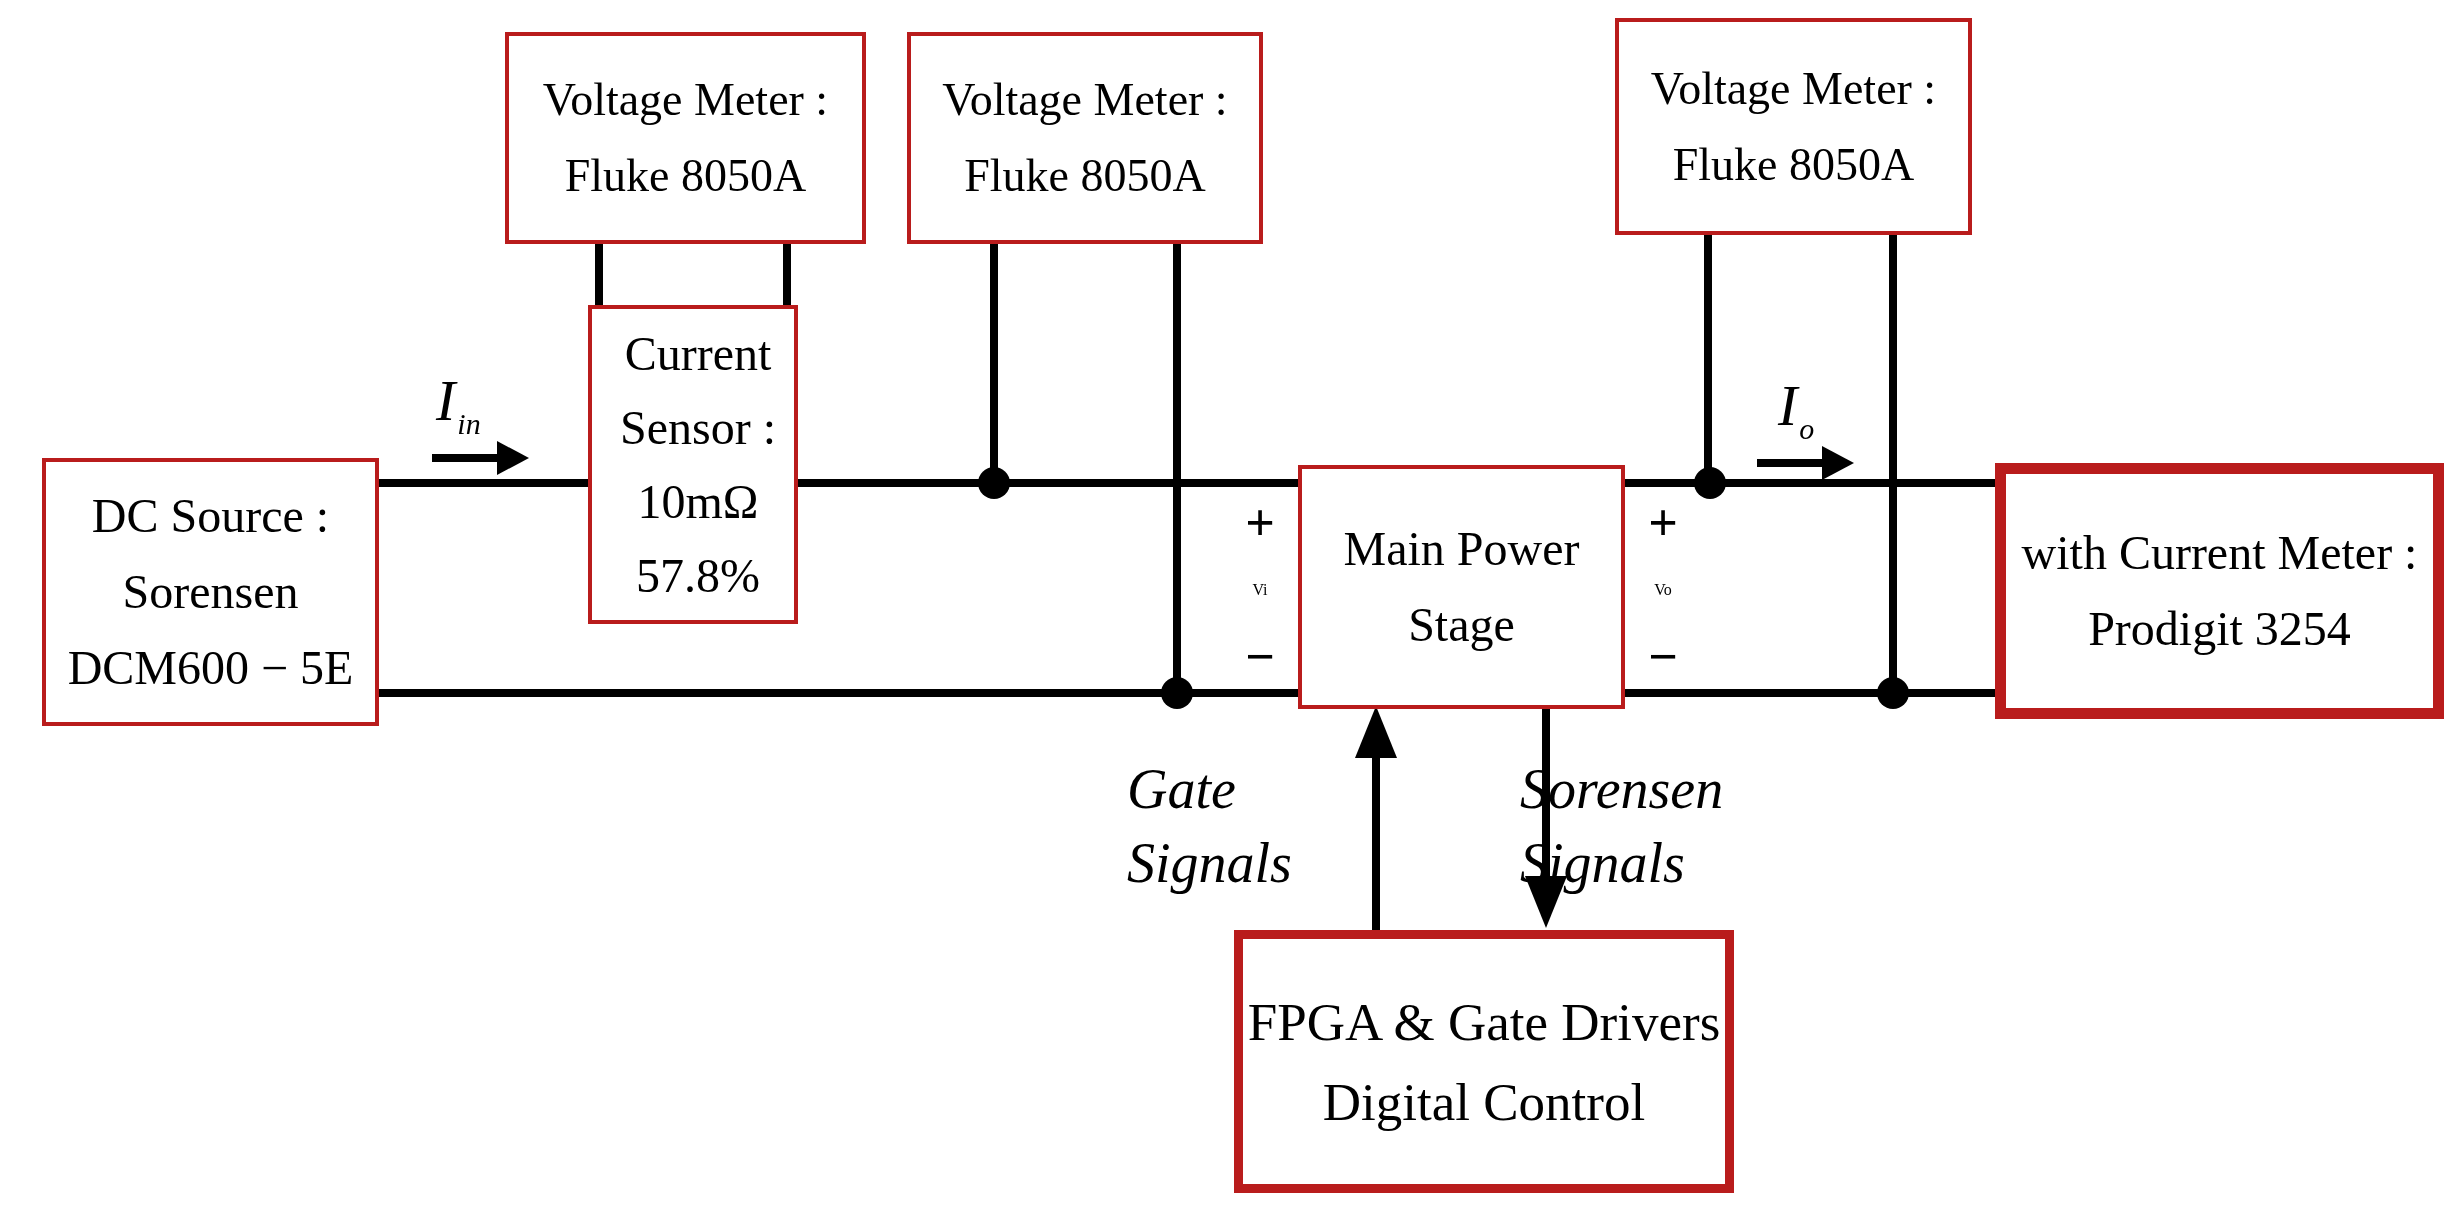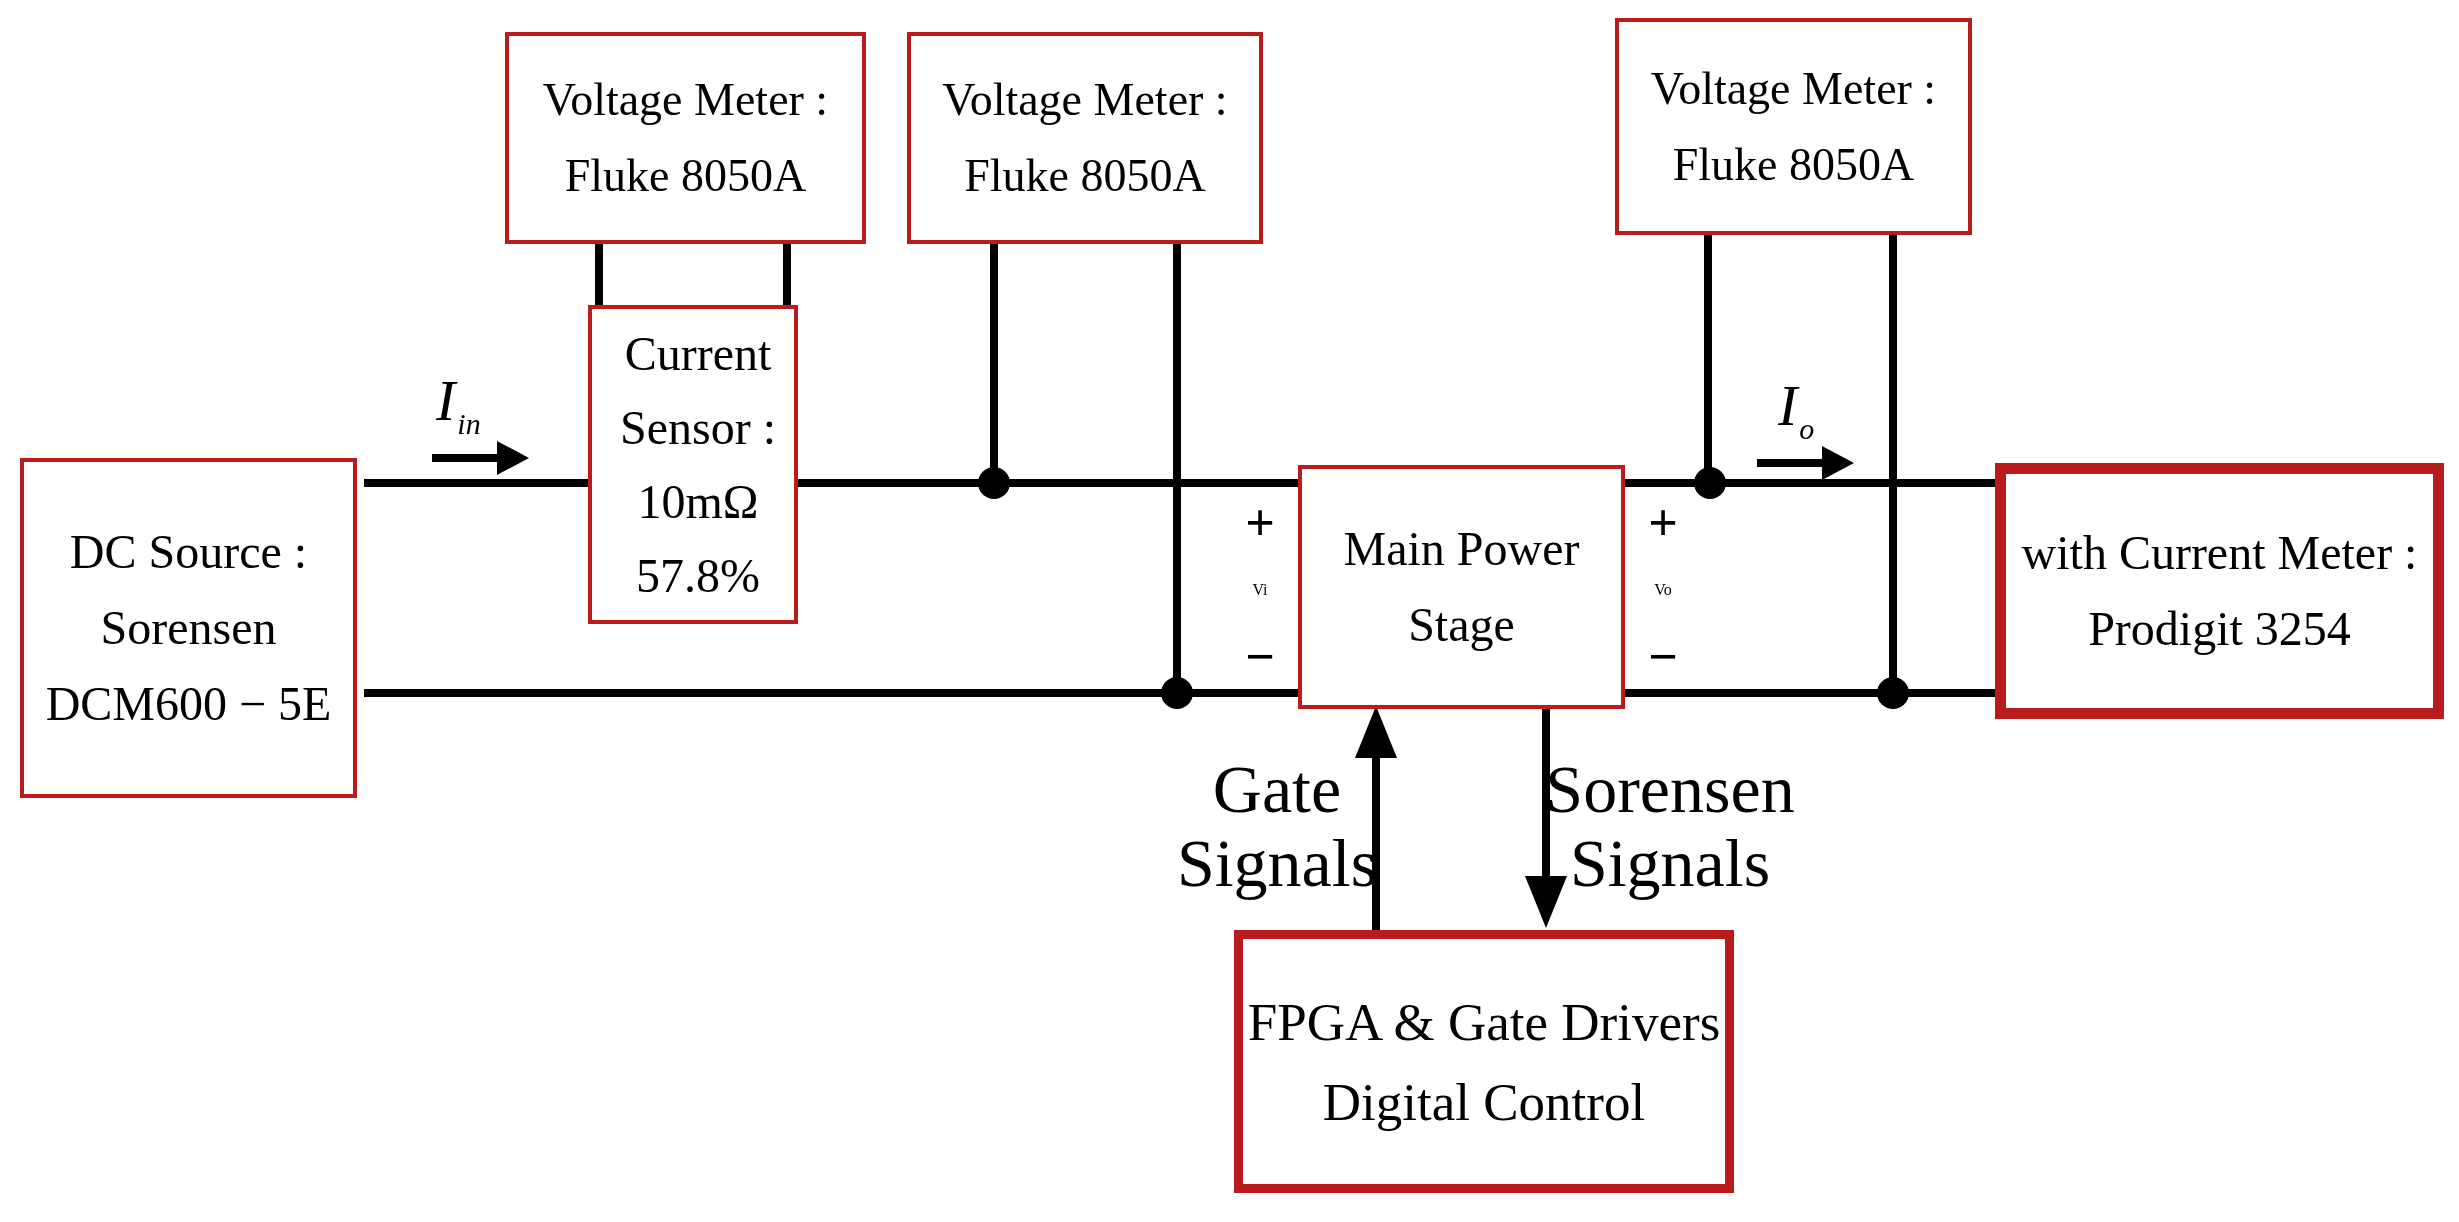--- a/index.html
+++ b/index.html
@@ -92,22 +92,23 @@
     line-height: 46px;
     font-weight: bold;
   }
   .vcol .vrow {
     line-height: 64px;
   }
   .siglabel {
     position: absolute;
     z-index: 2;
     width: 300px;
-    text-align: center;
-    font-size: 68px;
+    text-align: left;
+    font-style: italic;
+    font-size: 56px;
     line-height: 74px;
   }
   .siglabel span {
     display: block;
   }
 </style>
 </head>
 <body>
 
 <div id="diagram">
@@ -135,21 +136,21 @@
       <polygon points="1854,463 1822,446 1822,480"></polygon>
       <polygon points="1376,706 1355,758 1397,758"></polygon>
       <polygon points="1546,928 1525,876 1567,876"></polygon>
       <circle cx="994" cy="483" r="16"></circle>
       <circle cx="1177" cy="693" r="16"></circle>
       <circle cx="1710" cy="483" r="16"></circle>
       <circle cx="1893" cy="693" r="16"></circle>
     </g>
   </svg>
 
-  <div class="box" style="left:20px; top:458px; width:337px; height:340px">
+  <div class="box" style="left:42px; top:458px; width:337px; height:268px">
     <span class="bl">DC Source :</span>
     <span class="bl">Sorensen</span>
     <span class="bl">DCM600 − 5E</span>
   </div>
 
   <div class="box vm" style="left:505px; top:32px; width:361px; height:212px">
     <span class="bl">Voltage Meter :</span>
     <span class="bl">Fluke 8050A</span>
   </div>
 

